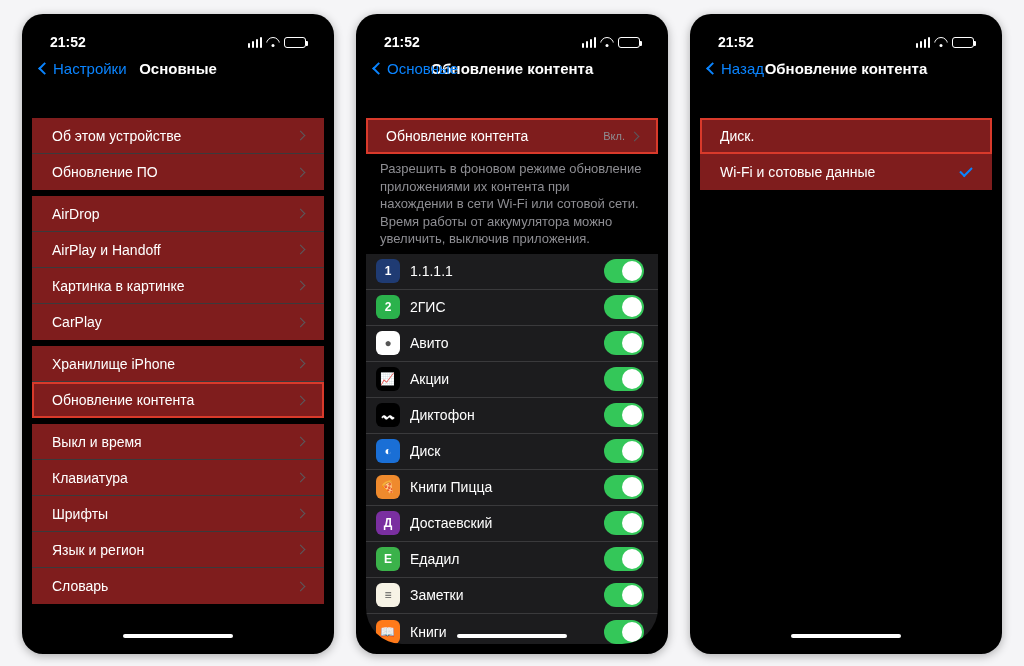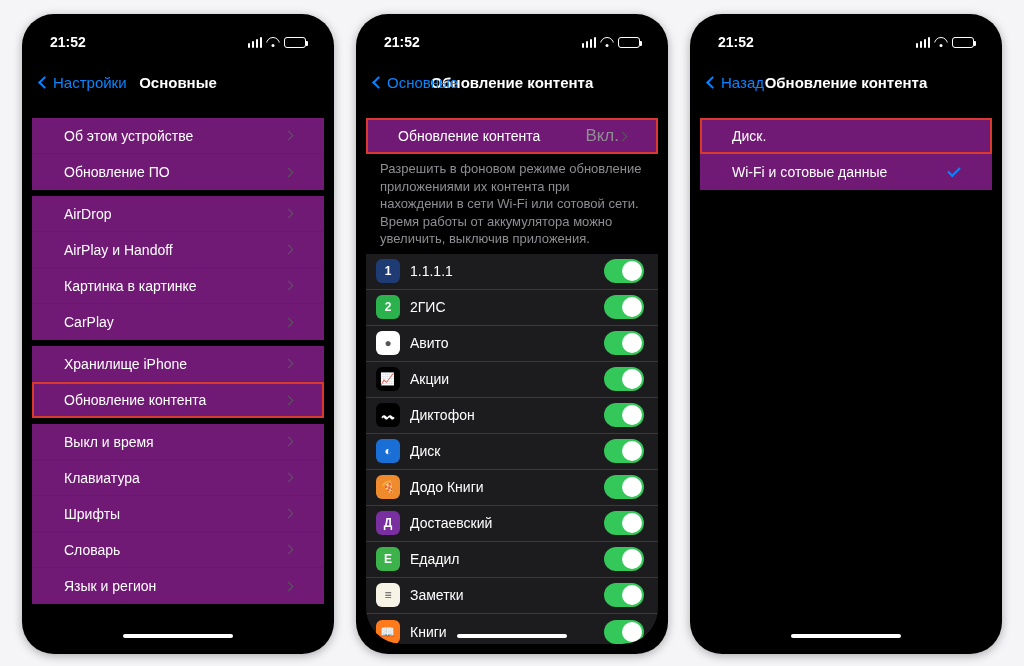--- a/index.html
+++ b/index.html
@@ -8,21 +8,21 @@
     font-family: -apple-system, BlinkMacSystemFont, "Segoe UI", Helvetica, Arial, sans-serif;
     display: flex;
     justify-content: center;
     gap: 22px;
     padding: 14px;
   }
   .phone {
     width: 312px;
     height: 640px;
     background: #000;
-    border-radius: 32px;
+    border-radius: 21px;
     padding: 10px;
     position: relative;
     box-shadow: 0 2px 10px rgba(0,0,0,0.3);
   }
   .screen {
     width: 100%;
     height: 100%;
     background: #000;
     border-radius: 36px;
     overflow: hidden;
@@ -48,21 +48,21 @@
     align-items: center;
     padding: 0 18px;
     color: #fff;
     font-size: 14px;
     font-weight: 600;
   }
   .status-icons { display: flex; gap: 4px; align-items: center; }
   .nav-bar {
     height: 44px;
     display: flex;
-    align-items: center;
+    align-items: flex-start;
     padding: 0 8px;
     position: relative;
     color: #fff;
   }
   .nav-back {
     display: flex;
     align-items: center;
     color: #0a84ff;
     font-size: 15px;
     cursor: pointer;
@@ -87,34 +87,34 @@
   }
   .content {
     flex: 1;
     overflow-y: auto;
     background: #000;
   }
   .content::-webkit-scrollbar { width: 0; }
   .group { margin-top: 6px; }
   .group.first { margin-top: 14px; }
   .row {
-    background: #701a75;
+    background: #7f1d1d;
     height: 36px;
     display: flex;
     align-items: center;
-    padding: 0 32px;
+    padding: 0 20px;
     color: #fff;
     font-size: 14px;
     border-bottom: 0.5px solid #3a3a3c;
     cursor: pointer;
     position: relative;
   }
   .row:last-child { border-bottom: none; }
   .row .label { flex: 1; white-space: nowrap; overflow: hidden; text-overflow: ellipsis; }
-  .row .value { color: #8e8e93; font-size: 17px; }
+  .row .value { color: #8e8e93; font-size: 11px; margin-right: 6px; }
   .chevron-right {
     width: 7px; height: 7px;
     border-right: 1.6px solid #5a5a5e;
     border-top: 1.6px solid #5a5a5e;
     transform: rotate(45deg);
   }
   .row.highlighted {
     outline: 2.5px solid #d93a2b;
     outline-offset: -2px;
     z-index: 3;
@@ -286,25 +286,25 @@
           </div>
           <div class="row">
             <span class="label">Клавиатура</span>
             <span class="chevron-right"></span>
           </div>
           <div class="row">
             <span class="label">Шрифты</span>
             <span class="chevron-right"></span>
           </div>
           <div class="row">
+            <span class="label">Язык и регион</span>
+            <span class="chevron-right"></span>
+          </div>
+          <div class="row">
             <span class="label">Словарь</span>
-            <span class="chevron-right"></span>
-          </div>
-          <div class="row">
-            <span class="label">Язык и регион</span>
             <span class="chevron-right"></span>
           </div>
         </div>
 
     </div>
     <div class="home-indicator"></div>
   </div>
 </div>
 
 <div class="phone">
@@ -365,21 +365,21 @@
             <span class="label">Диктофон</span>
             <div class="toggle"></div>
           </div>
           <div class="app-row">
             <div class="app-icon" style="background: rgb(26, 111, 214);">◐</div>
             <span class="label">Диск</span>
             <div class="toggle"></div>
           </div>
           <div class="app-row">
             <div class="app-icon" style="background: rgb(239, 138, 45);">🍕</div>
-            <span class="label">Додо Книги</span>
+            <span class="label">Книги Пицца</span>
             <div class="toggle"></div>
           </div>
           <div class="app-row">
             <div class="app-icon" style="background: rgb(122, 47, 160);">Д</div>
             <span class="label">Достаевский</span>
             <div class="toggle"></div>
           </div>
           <div class="app-row">
             <div class="app-icon" style="background: rgb(59, 178, 74);">Е</div>
             <span class="label">Едадил</span>

